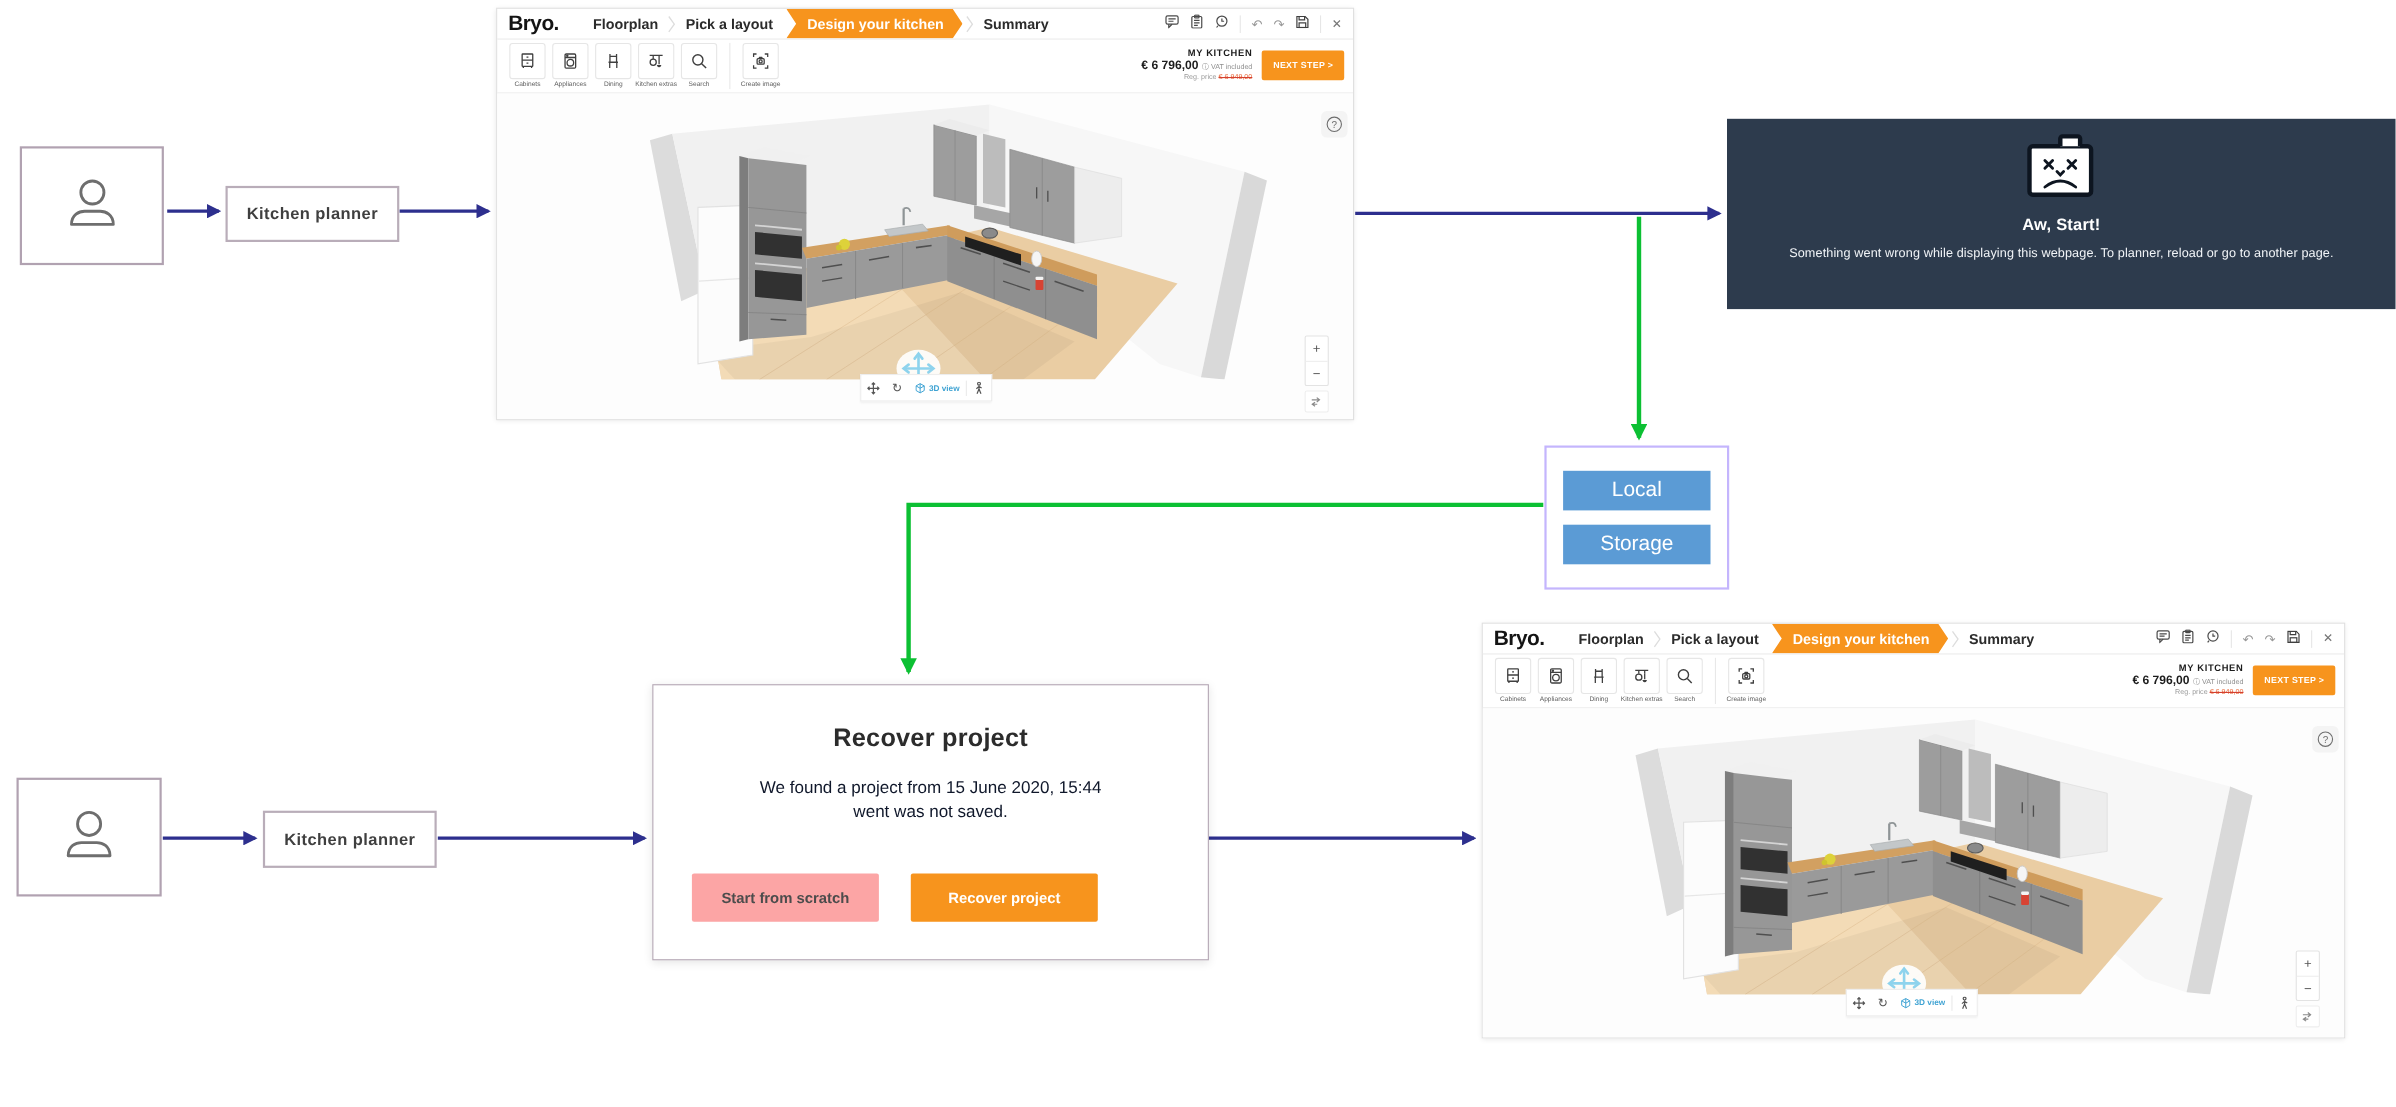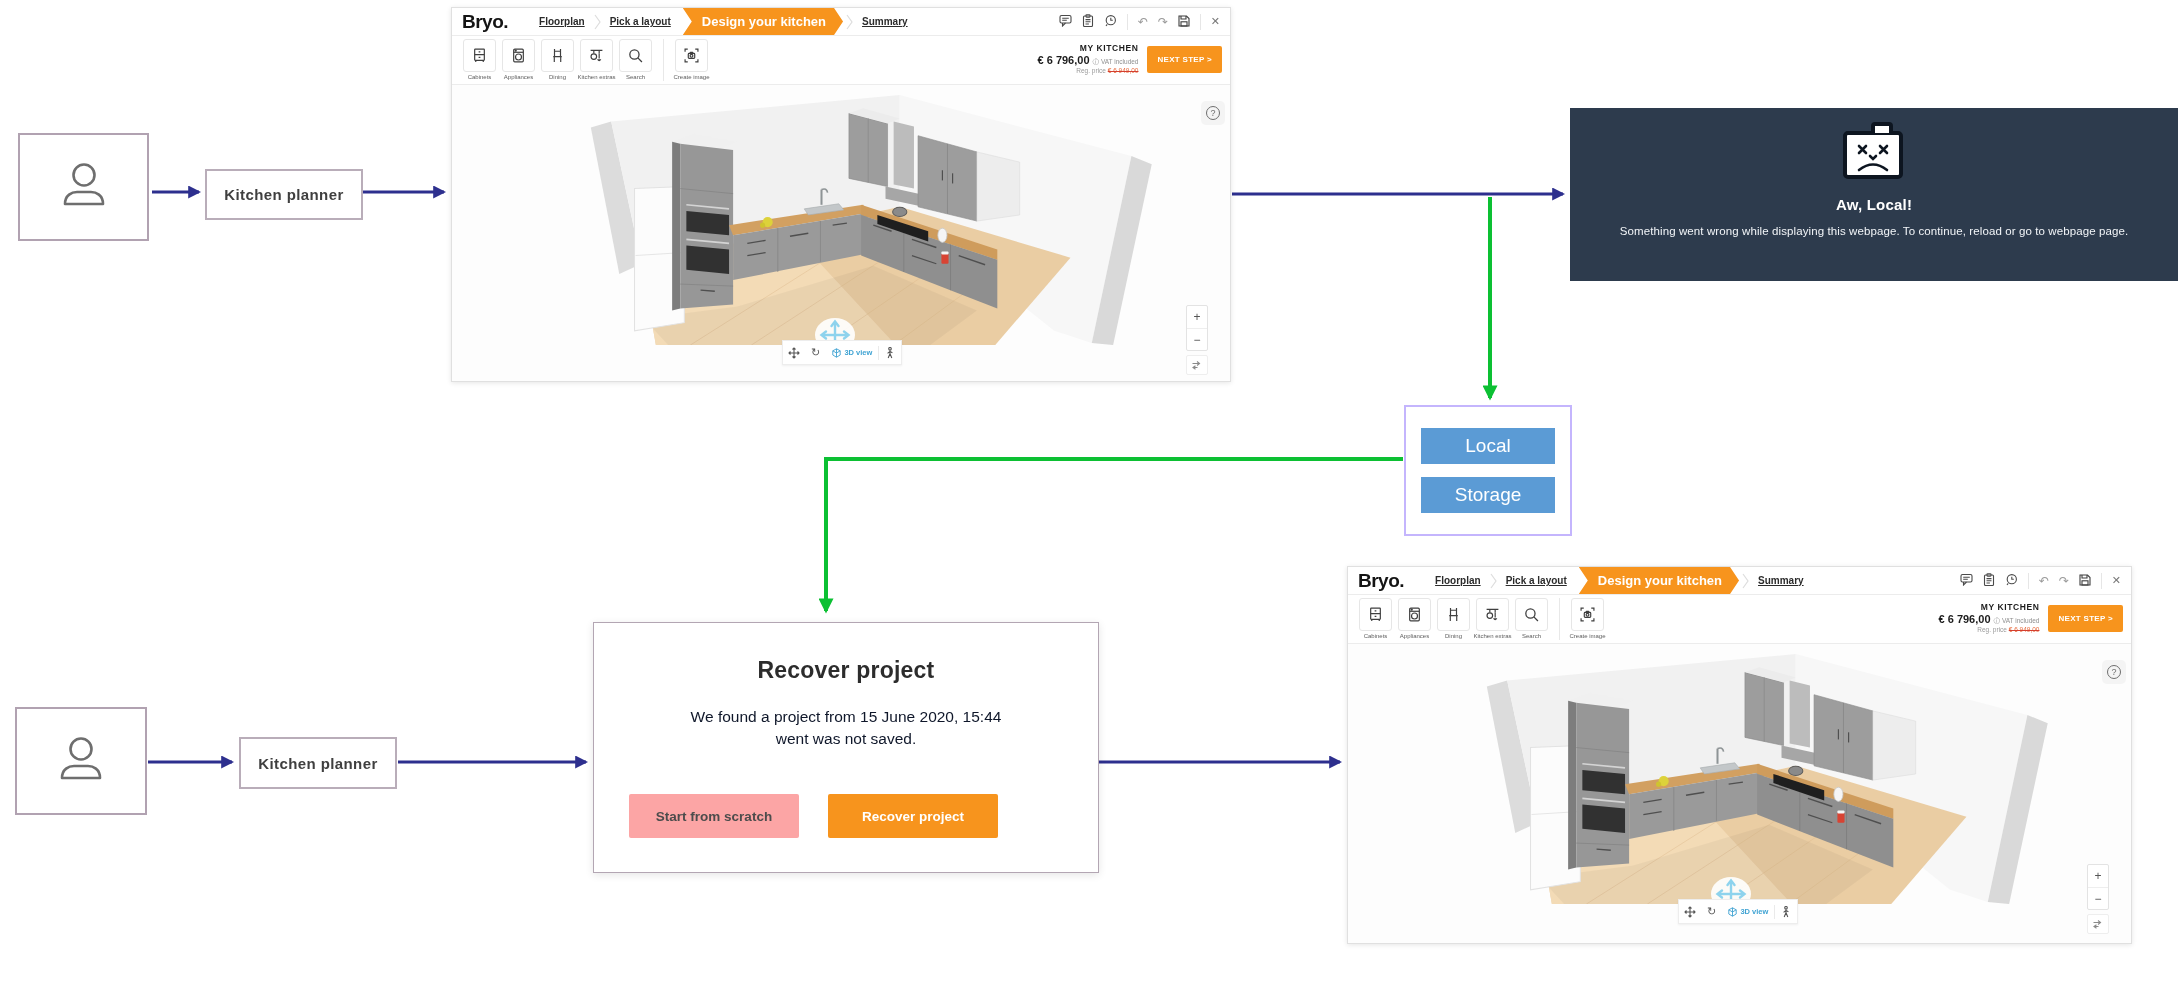--- a/index.html
+++ b/index.html
@@ -48,21 +48,21 @@
   
   .bryo-win { border:1px solid #e0e0e0; box-shadow:0 1px 5px rgba(0,0,0,.10);
               display:flex; flex-direction:column; background:#fff; }
   #win1 { left:451px; top:7px; width:780px; height:375px; }
   #win2 { left:1347px; top:566px; width:785px; height:378px; }
 
   .topbar { height:28px; border-bottom:1px solid #ececec; display:flex; align-items:center;
             padding:0 10px; flex:0 0 auto; }
   .logo { font-size:19px; font-weight:800; color:#141414; letter-spacing:-.5px; margin-right:22px; }
   .crumbs { display:flex; align-items:center; height:100%; }
-  .crumb { font-size:10px; font-weight:bold; color:#2b2b2b; padding:0 9px; white-space:nowrap;text-decoration:underline; }
+  .crumb { font-size:13px; font-weight:bold; color:#2b2b2b; padding:0 9px; white-space:nowrap; }
   .crumb-sep svg { display:block; }
   .crumb-active { background:#f7941d; color:#fff; font-size:13px; font-weight:bold; white-space:nowrap;
                   padding:6px 17px 6px 19px; margin:0 3px;
                   clip-path:polygon(0 0, calc(100% - 9px) 0, 100% 50%, calc(100% - 9px) 100%, 0 100%, 9px 50%); }
   .tb-icons { margin-left:auto; display:flex; align-items:center; gap:10px; color:#4a4a4a; }
   .tb-icons .glyph { font-size:12px; line-height:1; color:#9a9a9a; }
   .tb-sep { width:1px; height:16px; background:#e6e6e6; }
   .tb-close { font-size:11px; color:#777; }
 
   .toolbar { height:49px; border-bottom:1px solid #ececec; display:flex; align-items:flex-start;
@@ -400,22 +400,22 @@
     <svg class="sad-icon" width="74" height="64" viewBox="0 0 74 64">
       <rect x="8" y="15" width="56" height="44" rx="3" fill="#fff" stroke="#0d1520" stroke-width="4"></rect>
       <path d="M36,15 v-7 a2,2 0 0 1 2,-2 h14 a2,2 0 0 1 2,2 v7" fill="#fff" stroke="#0d1520" stroke-width="4"></path>
       <g stroke="#0d1520" stroke-width="2.6" stroke-linecap="round">
         <path d="M22,28 l7,7 M29,28 l-7,7"></path>
         <path d="M43,28 l7,7 M50,28 l-7,7"></path>
         <path d="M33,38 l3,3 3,-3" fill="none"></path>
         <path d="M22,52 q14,-11 28,0" fill="none"></path>
       </g>
     </svg>
-    <div class="aws-title">Aw, Local!</div>
-    <div class="aws-msg">Something went wrong while displaying this webpage. To continue, reload or go to webpage page.</div>
+    <div class="aws-title">Aw, Start!</div>
+    <div class="aws-msg">Something went wrong while displaying this webpage. To planner, reload or go to another page.</div>
   </div>
 
   <div class="node" id="storagebox">
     <div class="storage-pill">Local</div>
     <div class="storage-pill">Storage</div>
   </div>
 
   <div class="node" id="dialog">
     <div class="dlg-title">Recover project</div>
     <div class="dlg-msg">

